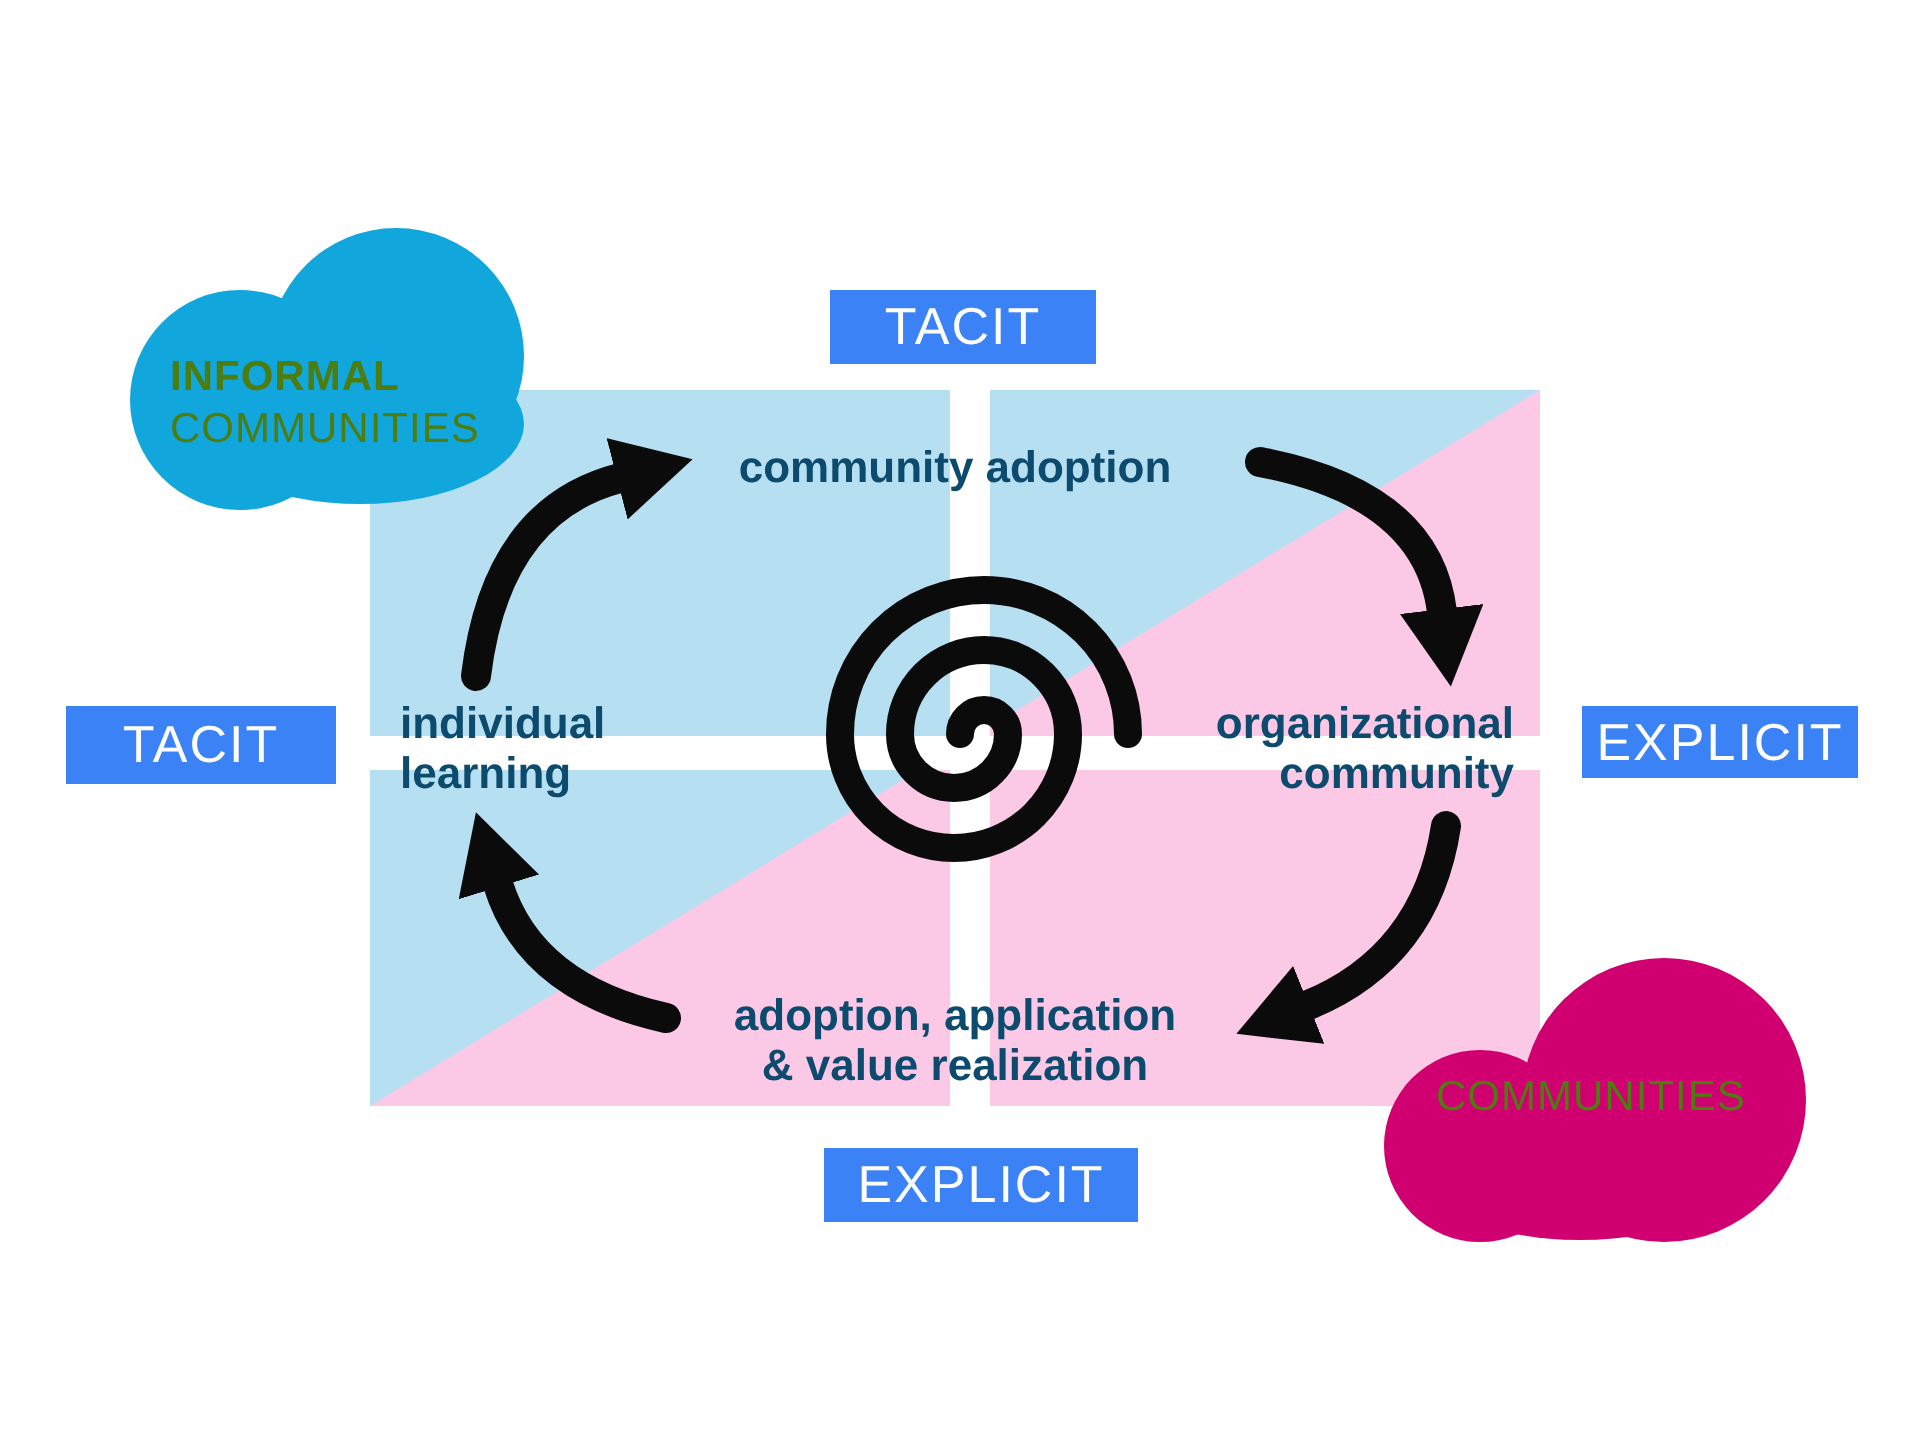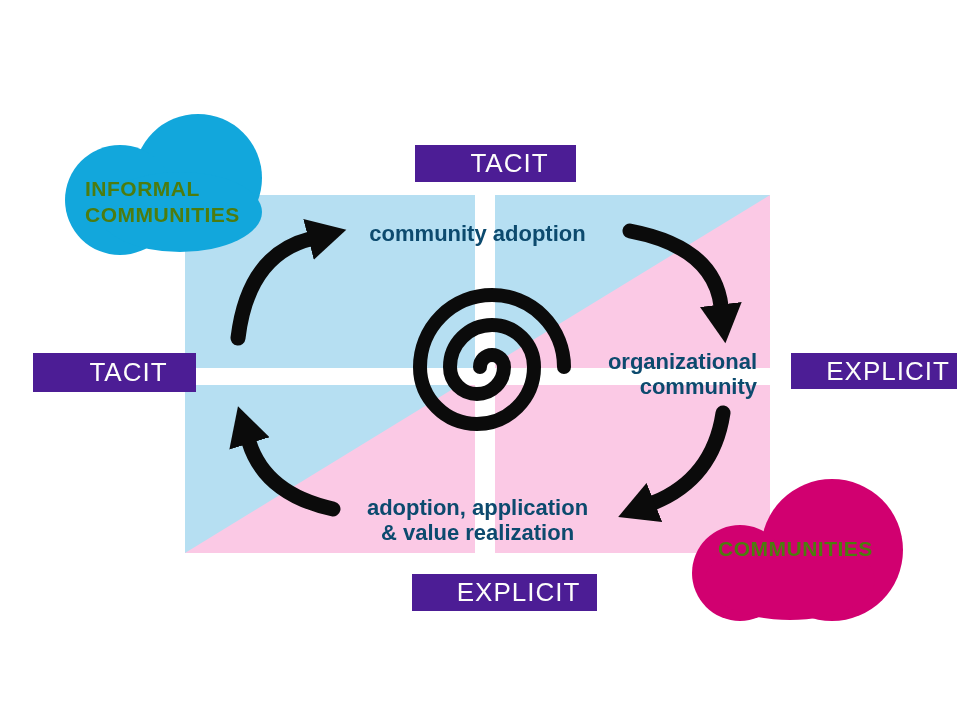--- a/index.html
+++ b/index.html
@@ -28,25 +28,25 @@
   .cloud{position:absolute;width:220px;height:152px;}
   .cloud.informal{left:55px;top:110px;}
   .cloud.formal{left:690px;top:473px;}
   .cloud svg{position:absolute;left:0;top:0;width:100%;height:100%;}
   .cloud.informal svg *{fill:#12a7dc;}
   .cloud.formal svg *{fill:#d10070;}
   .cloud-text{position:absolute;color:#4d7c0f;font-size:21px;line-height:26px;}
   .cloud.informal .cloud-text{left:30px;top:66px;}
   .cloud.formal .cloud-text{left:28px;top:63px;}
   .cloud-text .b{display:block;font-weight:bold;letter-spacing:0.5px;}
-  .cloud-text .r{display:block;font-weight:bold;letter-spacing:0.5px;}
+  .cloud-text .r{display:block;font-weight:normal;letter-spacing:0.5px;}
   
-  .edge-label{position:absolute;background:#4c1d95;color:#fdfdfb;
+  .edge-label{position:absolute;background:#3b82f6;color:#fdfdfb;
     display:flex;align-items:center;justify-content:center;
-    font-size:26px;font-weight:400;letter-spacing:1px;padding-left:28px;}
+    font-size:26px;font-weight:400;letter-spacing:1px;}
   .edge-label.top{left:415px;top:145px;width:133px;height:37px;}
   .edge-label.left{left:33px;top:353px;width:135px;height:39px;}
   .edge-label.right{left:791px;top:353px;width:138px;height:36px;}
   .edge-label.bottom{left:412px;top:574px;width:157px;height:37px;}
 </style>
 </head>
 <body>
 
 <div class="canvas">
 
@@ -56,20 +56,24 @@
     <div class="band-h"></div>
   </div>
 
   <div class="stage community">community adoption</div>
 
   <div class="stage organizational">
     <span class="ln">organizational</span>
     <span class="ln">community</span>
   </div>
 
+  <div class="stage individual">
+    <span class="ln">individual</span>
+    <span class="ln">learning</span>
+  </div>
 
   <div class="stage diffusion">
     <span class="ln">adoption, application</span>
     <span class="ln">&amp; value realization</span>
   </div>
 
   <svg class="overlay" viewBox="0 0 962 722">
     <defs>
       <marker id="ah" markerUnits="strokeWidth" markerWidth="2.8" markerHeight="2.8" refX="0.1" refY="1.4" orient="auto">
         <path d="M0,0 L2.6,1.4 L0,2.8 Z" fill="#0b0b0b"></path>

